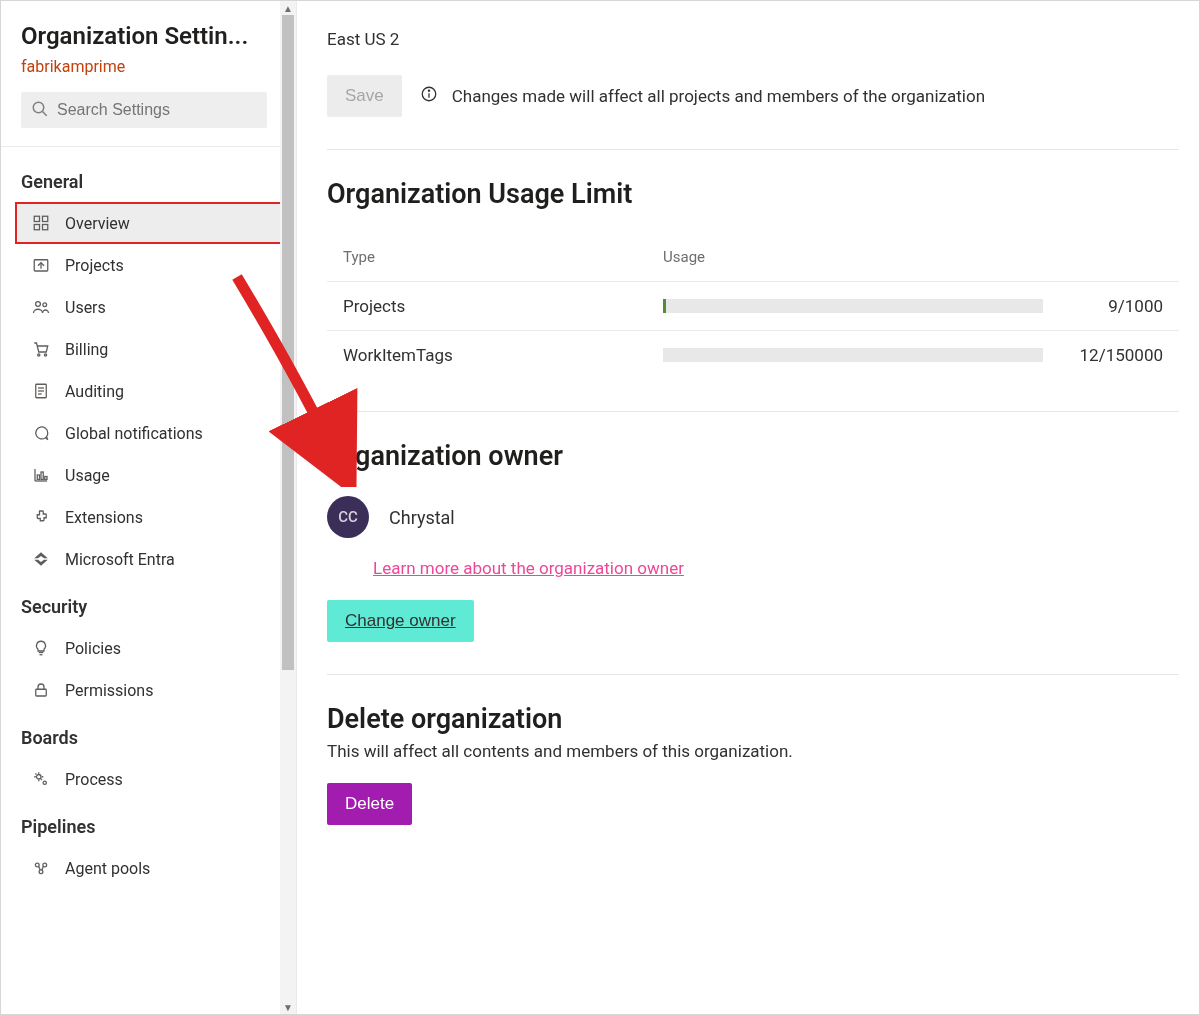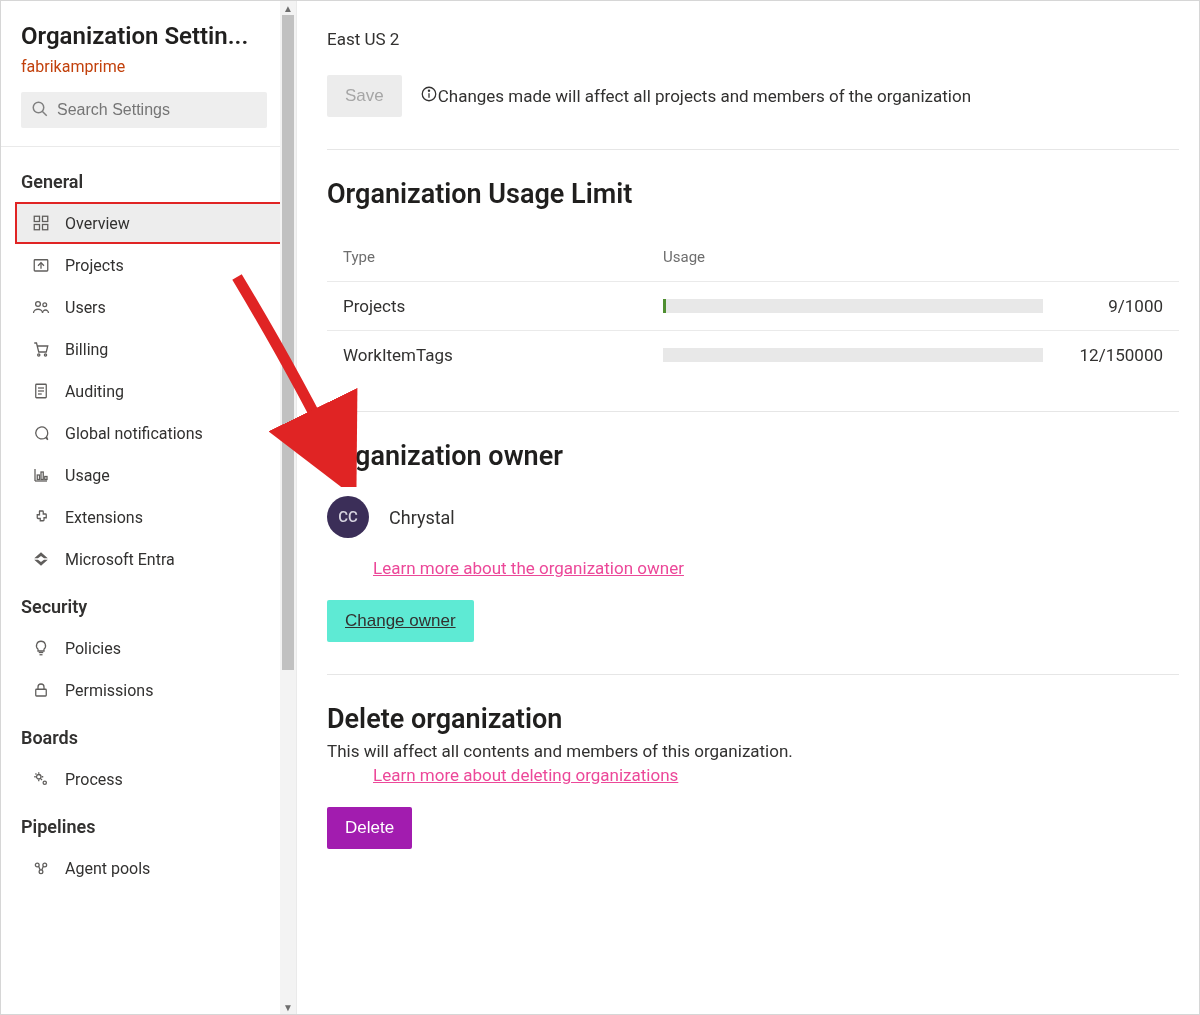--- a/index.html
+++ b/index.html
@@ -146,21 +146,21 @@
     border-radius:2px;
     cursor:pointer;
   }
   .btn-disabled {
     background:#ececec;
     color:#a6a6a6;
     cursor:default;
   }
   .btn-default { background:#5eead4; color:#323130;text-decoration:underline; }
   .btn-danger { background:#a21caf; color:#ffffff; font-weight:400; }
-  .info-line { display:flex; align-items:center; gap:0; font-size:17px; color:#323130; }
+  .info-line { display:flex; align-items:center; gap:14px; font-size:17px; color:#323130; }
   .ico-info { width:18px; height:18px; }
 
   .hr { height:1px; background:#e6e6e6; margin: 32px 0 28px 0; }
 
   h2.section {
     font-size:27px;
     font-weight:600;
     margin-bottom: 24px;
     color:#201f1e;
   }
@@ -452,21 +452,20 @@
       <a href="#" class="link">Learn more about the organization owner</a>
       <div class="change-owner-btn">
         <button class="btn btn-default">Change owner</button>
       </div>
 
       <div class="hr"></div>
 
       
       <h2 class="section tight">Delete organization</h2>
       <div class="desc">This will affect all contents and members of this organization.</div>
-      <a href="#" class="link">Learn more about deleting organizations</a>
       <div class="delete-btn">
         <button class="btn btn-danger">Delete</button>
       </div>
 
     </div>
   </main>
 
 </div>
 
 <svg class="arrow-overlay" viewBox="0 0 220 220">

